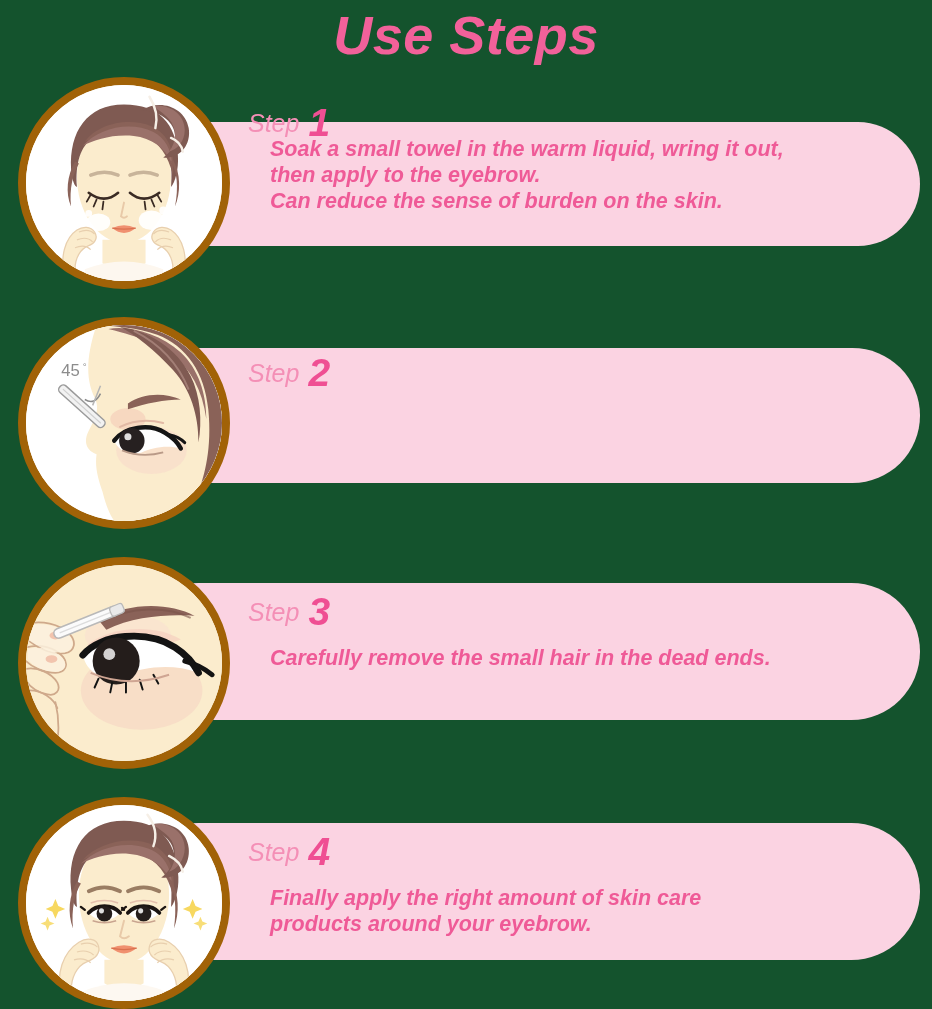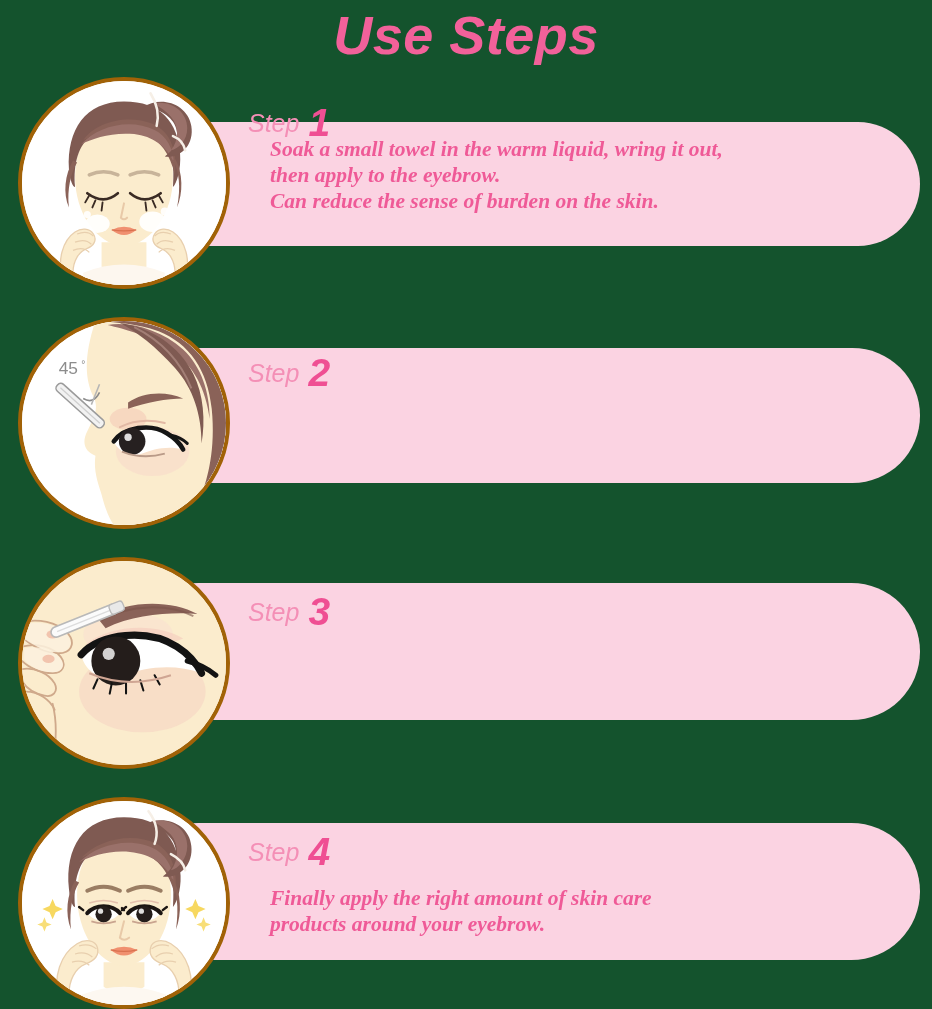--- a/index.html
+++ b/index.html
@@ -104,40 +104,40 @@
   .step-desc {
     position: absolute;
     left: 22px;
     right: 0;
     font-size: 21.5px;
     font-style: italic;
     font-weight: bold;
     color: #ef5a97;
     line-height: 26px;
     white-space: pre-line;
-    font-family: Liberation Serif, serif;
+    font-family: Liberation Sans, sans-serif;
   }
   .step-row[data-index="0"] .step-desc { top: 14px; }
   .step-row[data-index="1"] .step-desc { top: 58px; }
   .step-row[data-index="2"] .step-desc { top: 62px; }
   .step-row[data-index="3"] .step-desc { top: 62px; }
 
   
   .circle-wrap {
     position: absolute;
     left: 18px;
     top: 2px;
     width: 212px;
     height: 212px;
   }
   .circle-frame {
     position: absolute;
     inset: 0;
     border-radius: 50%;
-    border: 4px solid #a16207;
+    border: 8px solid #a16207;
     background: #ffffff;
     overflow: hidden;
   }
   .art { position: absolute; inset: 0; }
   .art svg { display: block; width: 100%; height: 100%; }
 </style>
 </head>
 <body>
 
 <div id="page">
@@ -270,20 +270,21 @@
     </div>
   </div>
 
   <div class="step-row" data-index="2">
     <div class="panel">
       <div class="panel-text">
         <div class="step-label-line">
           <span class="step-word">Step</span>
           <span class="step-num">3</span>
         </div>
+        <div class="step-desc">Carefully remove the small hair in the dead ends.</div>
       </div>
     </div>
 
     <div class="circle-wrap">
       <div class="circle-frame">
         <div class="art">
           <svg viewBox="0 0 200 200">
             <rect x="0" y="0" width="200" height="200" fill="#fbeccd"></rect>
 
             <ellipse cx="118" cy="128" rx="62" ry="40" fill="#f6cfc2" opacity="0.5"></ellipse>

